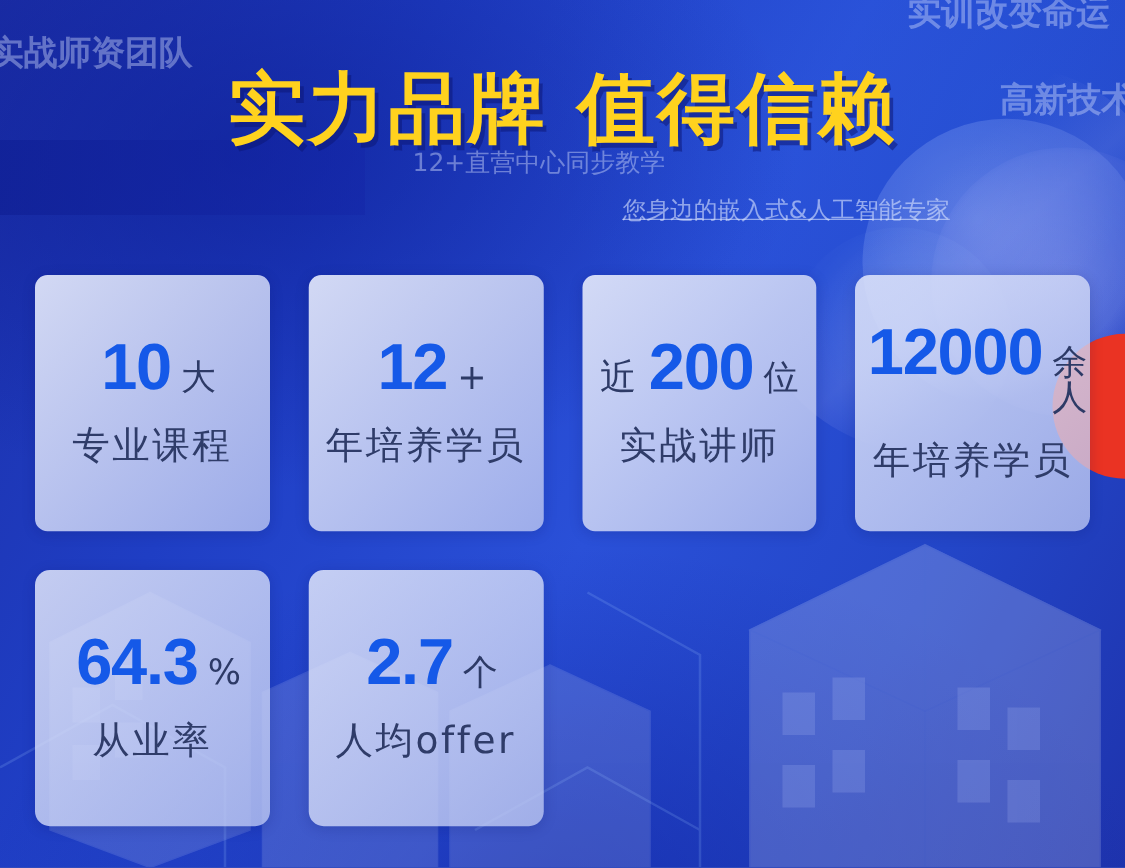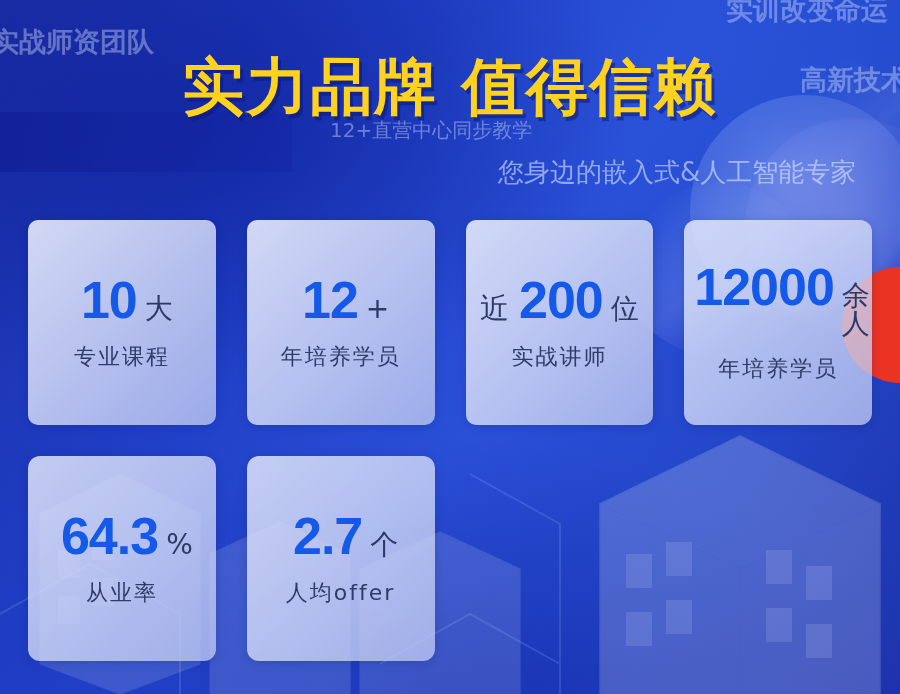--- a/index.html
+++ b/index.html
@@ -102,21 +102,21 @@
     z-index: 4;
     color: rgba(215,225,255,0.40);
     font-weight: bold;
     white-space: nowrap;
     font-family: "DejaVu Sans", "Liberation Sans", sans-serif;
   }
   .wm-tl { left: -8px; top: 24px; font-size: 27px; }
   .wm-tr { left: 726px; top: -8px; font-size: 27px; }
   .wm-r2 { left: 800px; top: 62px; font-size: 27px; }
   .wm-s1 { left: 330px; top: 117px; font-size: 20px; font-weight: normal; color: rgba(205,215,250,0.46); }
-  .wm-s2 { left: 498px; top: 155px; font-size: 26px; font-weight: normal; color: rgba(218,228,255,0.60); }
+  .wm-s2 { left: 498px; top: 155px; font-size: 19px; font-weight: normal; color: rgba(218,228,255,0.60); text-decoration: underline; }
 
   
   .grid {
     position: absolute;
     left: 28px;
     top: 220px;
     width: 844px;
     display: grid;
     grid-template-columns: repeat(4, 1fr);
     column-gap: 28px;
@@ -162,21 +162,21 @@
     letter-spacing: -1px;
     font-family: "Liberation Sans", "DejaVu Sans", sans-serif;
   }
   .suf {
     font-size: 28px;
     color: #2d3a66;
     margin-left: 8px;
     font-family: "DejaVu Sans", "Liberation Sans", sans-serif;
   }
   .label {
-    font-size: 22px;
+    font-size: 30px;
     color: #2f3c69;
     letter-spacing: 2px;
     font-family: "DejaVu Sans", "Liberation Sans", sans-serif;
   }
 </style>
 </head>
 <body>
 
 <div class="banner">
 

